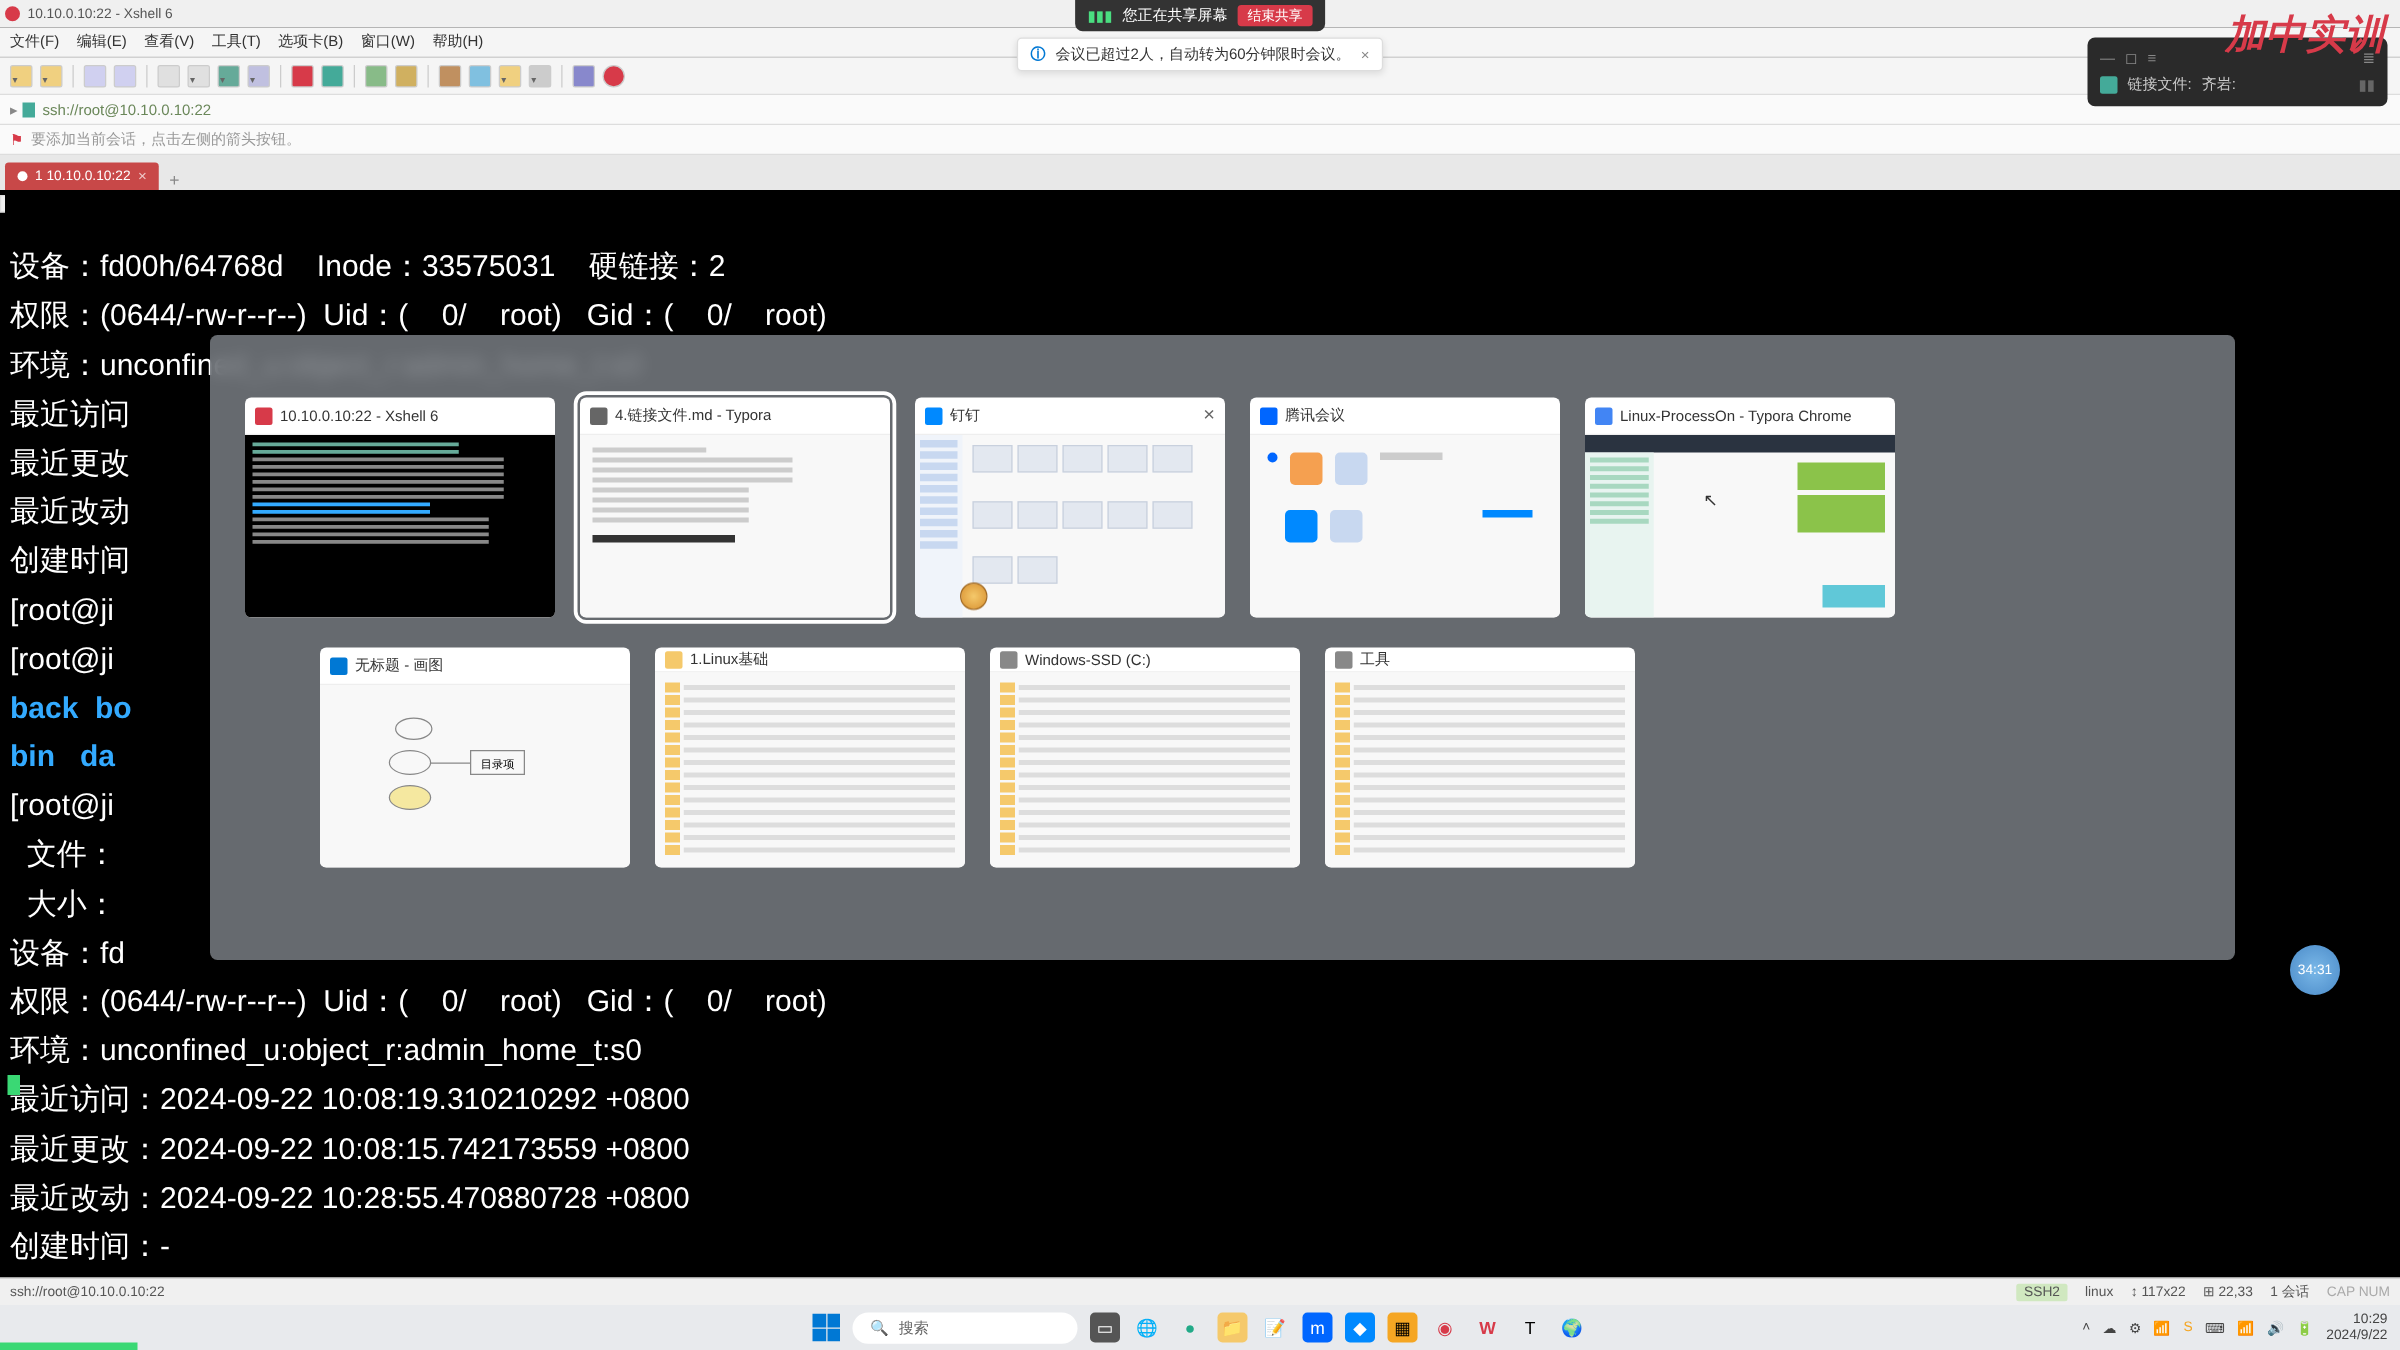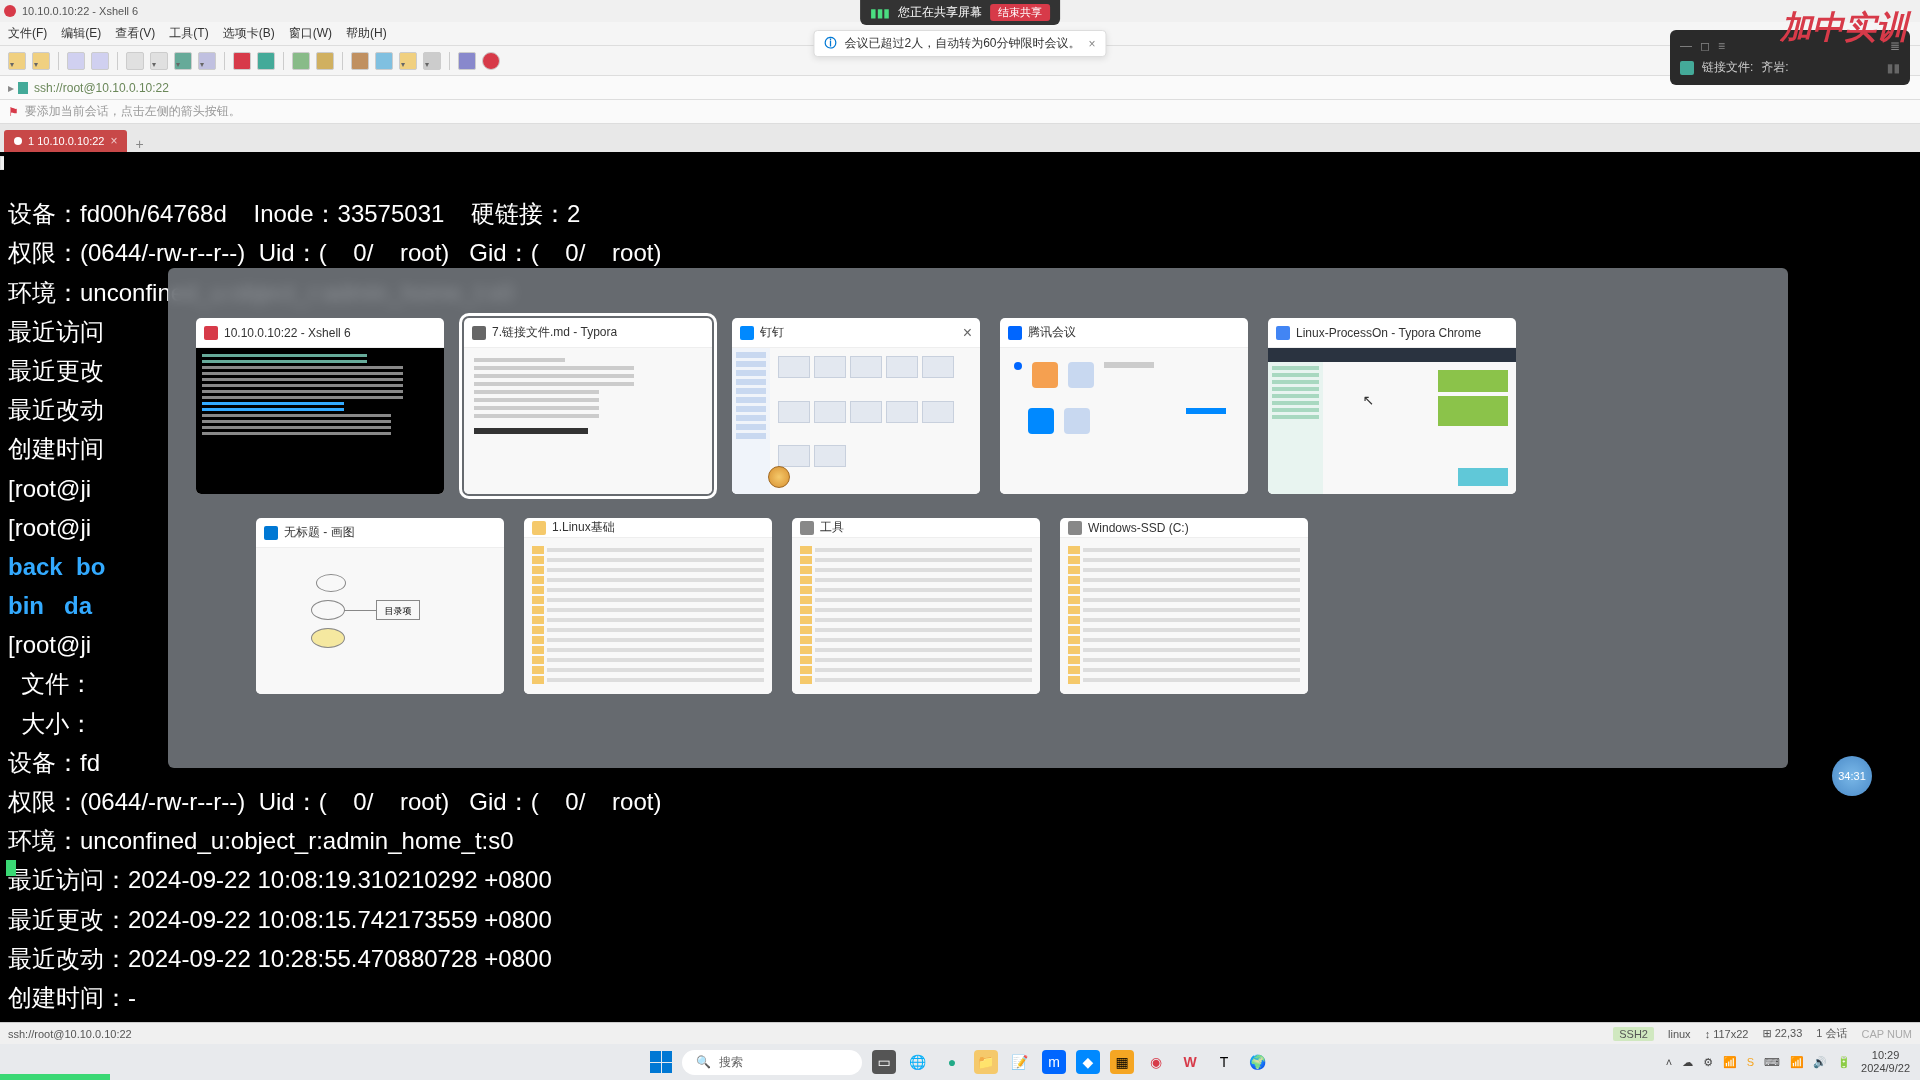--- a/index.html
+++ b/index.html
@@ -49,21 +49,21 @@
 .status-chip { background: #d0e8c0; padding: 1px 6px; border-radius: 2px; }
 
 
 .taskbar { position: absolute; bottom: 0; left: 0; right: 0; height: 36px; background: #e8eaed; display: flex; align-items: center; justify-content: center; }
 .taskbar-center { display: flex; align-items: center; gap: 10px; }
 .win-logo { width: 22px; height: 22px; display: grid; grid-template: 1fr 1fr / 1fr 1fr; gap: 1px; }
 .win-logo > div { background: #0078d4; }
 .search-pill { background: #fff; border-radius: 16px; padding: 4px 14px; font-size: 12px; color: #666; display: flex; align-items: center; gap: 8px; width: 180px; }
 .task-icon { width: 24px; height: 24px; border-radius: 4px; display: flex; align-items: center; justify-content: center; font-size: 14px; }
 .taskbar-tray { position: absolute; right: 10px; display: flex; align-items: center; gap: 10px; font-size: 11px; color: #444; }
-.clock { text-align: center; line-height: 1.2; }
+.clock { text-align: right; line-height: 1.2; }
 
 
 .overlay { position: absolute; top: 268px; left: 168px; width: 1620px; height: 500px; background: rgba(120,125,130,0.85); backdrop-filter: blur(6px); border-radius: 6px; padding: 50px 28px; }
 .ov-row { display: flex; gap: 20px; margin-bottom: 24px; justify-content: flex-start; flex-wrap: wrap; }
 .ov-row2 { padding-left: 60px; }
 .ov-item { width: 248px; height: 176px; background: #fff; border-radius: 5px; overflow: hidden; display: flex; flex-direction: column; }
 .ov-item.selected { outline: 3px solid #fff; outline-offset: 2px; }
 .ov-head { height: 30px; display: flex; align-items: center; padding: 0 8px; font-size: 12px; color: #333; gap: 6px; border-bottom: 1px solid #eee; }
 .ov-head .spacer { flex: 1; }
 .ov-ico { width: 14px; height: 14px; border-radius: 2px; }
@@ -212,21 +212,21 @@
             <div class="thumb-term-line" style="width:80%;background:#888"></div>
             <div class="thumb-term-line" style="width:80%;background:#888"></div>
             <div class="thumb-term-line" style="width:80%;background:#888"></div>
             <div class="thumb-term-line" style="width:80%;background:#888"></div>
           </div>
         </div>
       </div>
       <div class="ov-item selected">
         <div class="ov-head">
           <span class="ov-ico" style="background: rgb(102, 102, 102);"></span>
-          <span style="overflow: hidden; text-overflow: ellipsis; white-space: nowrap;">7.链接文件.md - Typora</span>
+          <span style="overflow: hidden; text-overflow: ellipsis; white-space: nowrap;">4.链接文件.md - Typora</span>
         </div>
         <div class="ov-body">
           <div class="thumb-doc">
             <div class="thumb-doc-line" style="width:40%"></div>
             <div class="thumb-doc-line" style="width:70%"></div>
             <div class="thumb-doc-line" style="width:70%"></div>
             <div class="thumb-doc-line" style="width:70%"></div>
             <div class="thumb-doc-line" style="width:55%"></div>
             <div class="thumb-doc-line" style="width:55%"></div>
             <div class="thumb-doc-line" style="width:55%"></div>
@@ -397,87 +397,87 @@
             <div style="display:flex;gap:3px;margin-bottom:2px">
               <div style="width:12px;height:8px;background:#f5c96b"></div>
               <div style="flex:1;height:4px;background:#ddd;margin-top:2px"></div>
             </div>
           </div>
         </div>
       </div>
       <div class="ov-item">
         <div class="ov-head">
           <span class="ov-ico" style="background: rgb(136, 136, 136);"></span>
+          <span style="overflow: hidden; text-overflow: ellipsis; white-space: nowrap;">Windows-SSD (C:)</span>
+        </div>
+        <div class="ov-body">
+          <div style="padding:8px">
+            <div style="display:flex;gap:3px;margin-bottom:2px">
+              <div style="width:12px;height:8px;background:#f5c96b"></div>
+              <div style="flex:1;height:4px;background:#ddd;margin-top:2px"></div>
+            </div>
+            <div style="display:flex;gap:3px;margin-bottom:2px">
+              <div style="width:12px;height:8px;background:#f5c96b"></div>
+              <div style="flex:1;height:4px;background:#ddd;margin-top:2px"></div>
+            </div>
+            <div style="display:flex;gap:3px;margin-bottom:2px">
+              <div style="width:12px;height:8px;background:#f5c96b"></div>
+              <div style="flex:1;height:4px;background:#ddd;margin-top:2px"></div>
+            </div>
+            <div style="display:flex;gap:3px;margin-bottom:2px">
+              <div style="width:12px;height:8px;background:#f5c96b"></div>
+              <div style="flex:1;height:4px;background:#ddd;margin-top:2px"></div>
+            </div>
+            <div style="display:flex;gap:3px;margin-bottom:2px">
+              <div style="width:12px;height:8px;background:#f5c96b"></div>
+              <div style="flex:1;height:4px;background:#ddd;margin-top:2px"></div>
+            </div>
+            <div style="display:flex;gap:3px;margin-bottom:2px">
+              <div style="width:12px;height:8px;background:#f5c96b"></div>
+              <div style="flex:1;height:4px;background:#ddd;margin-top:2px"></div>
+            </div>
+            <div style="display:flex;gap:3px;margin-bottom:2px">
+              <div style="width:12px;height:8px;background:#f5c96b"></div>
+              <div style="flex:1;height:4px;background:#ddd;margin-top:2px"></div>
+            </div>
+            <div style="display:flex;gap:3px;margin-bottom:2px">
+              <div style="width:12px;height:8px;background:#f5c96b"></div>
+              <div style="flex:1;height:4px;background:#ddd;margin-top:2px"></div>
+            </div>
+            <div style="display:flex;gap:3px;margin-bottom:2px">
+              <div style="width:12px;height:8px;background:#f5c96b"></div>
+              <div style="flex:1;height:4px;background:#ddd;margin-top:2px"></div>
+            </div>
+            <div style="display:flex;gap:3px;margin-bottom:2px">
+              <div style="width:12px;height:8px;background:#f5c96b"></div>
+              <div style="flex:1;height:4px;background:#ddd;margin-top:2px"></div>
+            </div>
+            <div style="display:flex;gap:3px;margin-bottom:2px">
+              <div style="width:12px;height:8px;background:#f5c96b"></div>
+              <div style="flex:1;height:4px;background:#ddd;margin-top:2px"></div>
+            </div>
+            <div style="display:flex;gap:3px;margin-bottom:2px">
+              <div style="width:12px;height:8px;background:#f5c96b"></div>
+              <div style="flex:1;height:4px;background:#ddd;margin-top:2px"></div>
+            </div>
+            <div style="display:flex;gap:3px;margin-bottom:2px">
+              <div style="width:12px;height:8px;background:#f5c96b"></div>
+              <div style="flex:1;height:4px;background:#ddd;margin-top:2px"></div>
+            </div>
+            <div style="display:flex;gap:3px;margin-bottom:2px">
+              <div style="width:12px;height:8px;background:#f5c96b"></div>
+              <div style="flex:1;height:4px;background:#ddd;margin-top:2px"></div>
+            </div>
+          </div>
+        </div>
+      </div>
+      <div class="ov-item">
+        <div class="ov-head">
+          <span class="ov-ico" style="background: rgb(136, 136, 136);"></span>
           <span style="overflow: hidden; text-overflow: ellipsis; white-space: nowrap;">工具</span>
-        </div>
-        <div class="ov-body">
-          <div style="padding:8px">
-            <div style="display:flex;gap:3px;margin-bottom:2px">
-              <div style="width:12px;height:8px;background:#f5c96b"></div>
-              <div style="flex:1;height:4px;background:#ddd;margin-top:2px"></div>
-            </div>
-            <div style="display:flex;gap:3px;margin-bottom:2px">
-              <div style="width:12px;height:8px;background:#f5c96b"></div>
-              <div style="flex:1;height:4px;background:#ddd;margin-top:2px"></div>
-            </div>
-            <div style="display:flex;gap:3px;margin-bottom:2px">
-              <div style="width:12px;height:8px;background:#f5c96b"></div>
-              <div style="flex:1;height:4px;background:#ddd;margin-top:2px"></div>
-            </div>
-            <div style="display:flex;gap:3px;margin-bottom:2px">
-              <div style="width:12px;height:8px;background:#f5c96b"></div>
-              <div style="flex:1;height:4px;background:#ddd;margin-top:2px"></div>
-            </div>
-            <div style="display:flex;gap:3px;margin-bottom:2px">
-              <div style="width:12px;height:8px;background:#f5c96b"></div>
-              <div style="flex:1;height:4px;background:#ddd;margin-top:2px"></div>
-            </div>
-            <div style="display:flex;gap:3px;margin-bottom:2px">
-              <div style="width:12px;height:8px;background:#f5c96b"></div>
-              <div style="flex:1;height:4px;background:#ddd;margin-top:2px"></div>
-            </div>
-            <div style="display:flex;gap:3px;margin-bottom:2px">
-              <div style="width:12px;height:8px;background:#f5c96b"></div>
-              <div style="flex:1;height:4px;background:#ddd;margin-top:2px"></div>
-            </div>
-            <div style="display:flex;gap:3px;margin-bottom:2px">
-              <div style="width:12px;height:8px;background:#f5c96b"></div>
-              <div style="flex:1;height:4px;background:#ddd;margin-top:2px"></div>
-            </div>
-            <div style="display:flex;gap:3px;margin-bottom:2px">
-              <div style="width:12px;height:8px;background:#f5c96b"></div>
-              <div style="flex:1;height:4px;background:#ddd;margin-top:2px"></div>
-            </div>
-            <div style="display:flex;gap:3px;margin-bottom:2px">
-              <div style="width:12px;height:8px;background:#f5c96b"></div>
-              <div style="flex:1;height:4px;background:#ddd;margin-top:2px"></div>
-            </div>
-            <div style="display:flex;gap:3px;margin-bottom:2px">
-              <div style="width:12px;height:8px;background:#f5c96b"></div>
-              <div style="flex:1;height:4px;background:#ddd;margin-top:2px"></div>
-            </div>
-            <div style="display:flex;gap:3px;margin-bottom:2px">
-              <div style="width:12px;height:8px;background:#f5c96b"></div>
-              <div style="flex:1;height:4px;background:#ddd;margin-top:2px"></div>
-            </div>
-            <div style="display:flex;gap:3px;margin-bottom:2px">
-              <div style="width:12px;height:8px;background:#f5c96b"></div>
-              <div style="flex:1;height:4px;background:#ddd;margin-top:2px"></div>
-            </div>
-            <div style="display:flex;gap:3px;margin-bottom:2px">
-              <div style="width:12px;height:8px;background:#f5c96b"></div>
-              <div style="flex:1;height:4px;background:#ddd;margin-top:2px"></div>
-            </div>
-          </div>
-        </div>
-      </div>
-      <div class="ov-item">
-        <div class="ov-head">
-          <span class="ov-ico" style="background: rgb(136, 136, 136);"></span>
-          <span style="overflow: hidden; text-overflow: ellipsis; white-space: nowrap;">Windows-SSD (C:)</span>
         </div>
         <div class="ov-body">
           <div style="padding:8px">
             <div style="display:flex;gap:3px;margin-bottom:2px">
               <div style="width:12px;height:8px;background:#f5c96b"></div>
               <div style="flex:1;height:4px;background:#ddd;margin-top:2px"></div>
             </div>
             <div style="display:flex;gap:3px;margin-bottom:2px">
               <div style="width:12px;height:8px;background:#f5c96b"></div>
               <div style="flex:1;height:4px;background:#ddd;margin-top:2px"></div>

